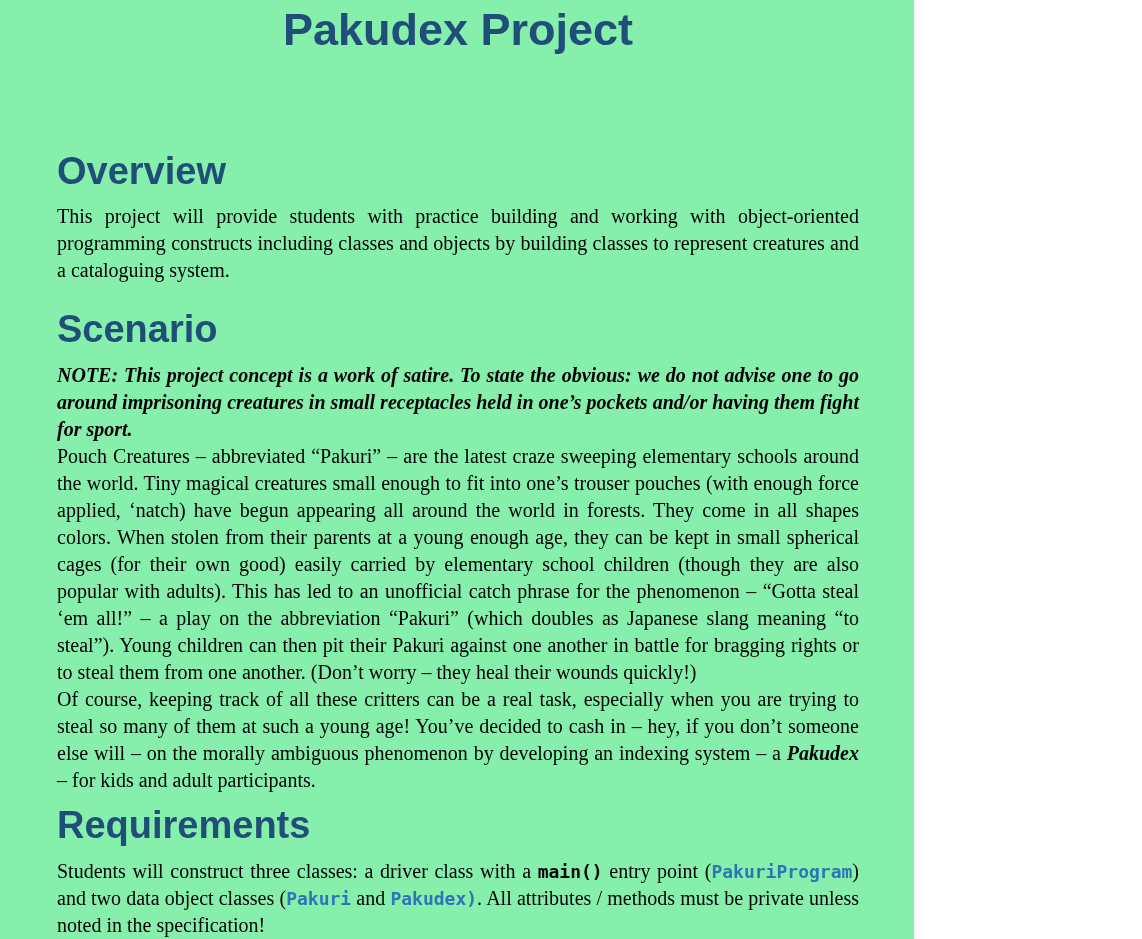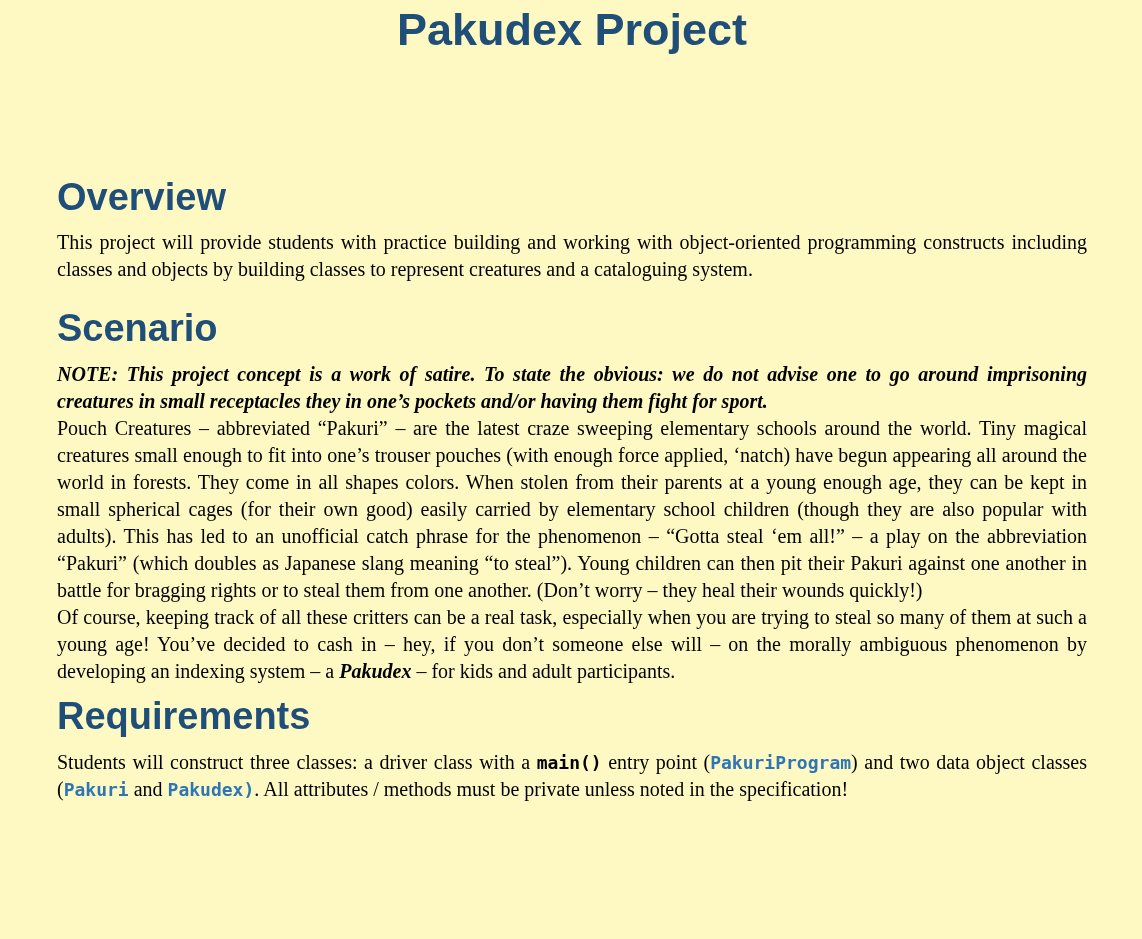--- a/index.html
+++ b/index.html
@@ -3,25 +3,25 @@
 <meta charset="utf-8">
 <style>
   :root {
     --heading: #1F4E79;
     --code: #2E75B6;
     --text: #000000;
   }
   html, body { margin: 0; padding: 0; background: #ffffff; }
   .page {
     position: relative;
-    width: 1142px;
+    width: 914px;
     height: 939px;
     box-sizing: border-box;
     padding: 0 55px 0 57px;
-    background: #fef9c3;
+    background: #86efac;
     overflow: hidden;
     font-family: "Liberation Serif", serif;
     color: var(--text);
   }
   h1.doc-title {
     font-family: "Liberation Sans", sans-serif;
     font-weight: bold;
     font-size: 45px;
     line-height: 1.15;
     color: var(--heading);
@@ -35,21 +35,21 @@
     line-height: 1.15;
     color: var(--heading);
     margin: 0 0 10px 0;
   }
   p.body-text {
     font-size: 20px;
     line-height: 27px;
     text-align: justify;
     margin: 0;
   }
-  .sec-overview { margin-top: 120px; }
+  .sec-overview { margin-top: 94px; }
   .sec-scenario { margin-top: 24px; }
   .sec-requirements { margin-top: 10px; }
   .note { font-weight: bold; font-style: italic; }
   .p-gap { margin-top: 27px; }
   .bi { font-weight: bold; font-style: italic; }
   .code {
     font-family: "DejaVu Sans Mono", "Liberation Mono", monospace;
     font-weight: bold;
     font-size: 18px;
   }
@@ -63,21 +63,21 @@
 
   <h1 class="doc-title">Pakudex Project</h1>
 
   <section class="sec-overview">
     <h2 class="sec-heading">Overview</h2>
     <p class="body-text">This project will provide students with practice building and working with object-oriented programming constructs including classes and objects by building classes to represent creatures and a cataloguing system.</p>
   </section>
 
   <section class="sec-scenario">
     <h2 class="sec-heading">Scenario</h2>
-    <p class="body-text note">NOTE: This project concept is a work of satire. To state the obvious: we do not advise one to go around imprisoning creatures in small receptacles they in one’s pockets and/or having them fight for sport.</p>
+    <p class="body-text note">NOTE: This project concept is a work of satire. To state the obvious: we do not advise one to go around imprisoning creatures in small receptacles held in one’s pockets and/or having them fight for sport.</p>
     <p class="body-text p-gap">Pouch Creatures – abbreviated “Pakuri” – are the latest craze sweeping elementary schools around the world. Tiny magical creatures small enough to fit into one’s trouser pouches (with enough force applied, ‘natch) have begun appearing all around the world in forests. They come in all shapes colors. When stolen from their parents at a young enough age, they can be kept in small spherical cages (for their own good) easily carried by elementary school children (though they are also popular with adults). This has led to an unofficial catch phrase for the phenomenon – “Gotta steal ‘em all!” – a play on the abbreviation “Pakuri” (which doubles as Japanese slang meaning “to steal”). Young children can then pit their Pakuri against one another in battle for bragging rights or to steal them from one another. (Don’t worry – they heal their wounds quickly!)</p>
     <p class="body-text p-gap"><span>Of course, keeping track of all these critters can be a real task, especially when you are trying to steal so many of them at such a young age! You’ve decided to cash in – hey, if you don’t someone else will – on the morally ambiguous phenomenon by developing an indexing system – a </span><span class="bi">Pakudex</span><span> – for kids and adult participants.</span></p>
   </section>
 
   <section class="sec-requirements">
     <h2 class="sec-heading">Requirements</h2>
     <p class="body-text"><span>Students will construct three classes: a driver class with a </span><span class="code">main()</span><span> entry point (</span><span class="code code-blue">PakuriProgram</span><span>) and two data object classes (</span><span class="code code-blue">Pakuri</span><span> and </span><span class="code code-blue">Pakudex)</span><span>. </span><span class="underline">All attributes / methods must be private unless noted in the specification!</span></p>
   </section>
 
 </div>

